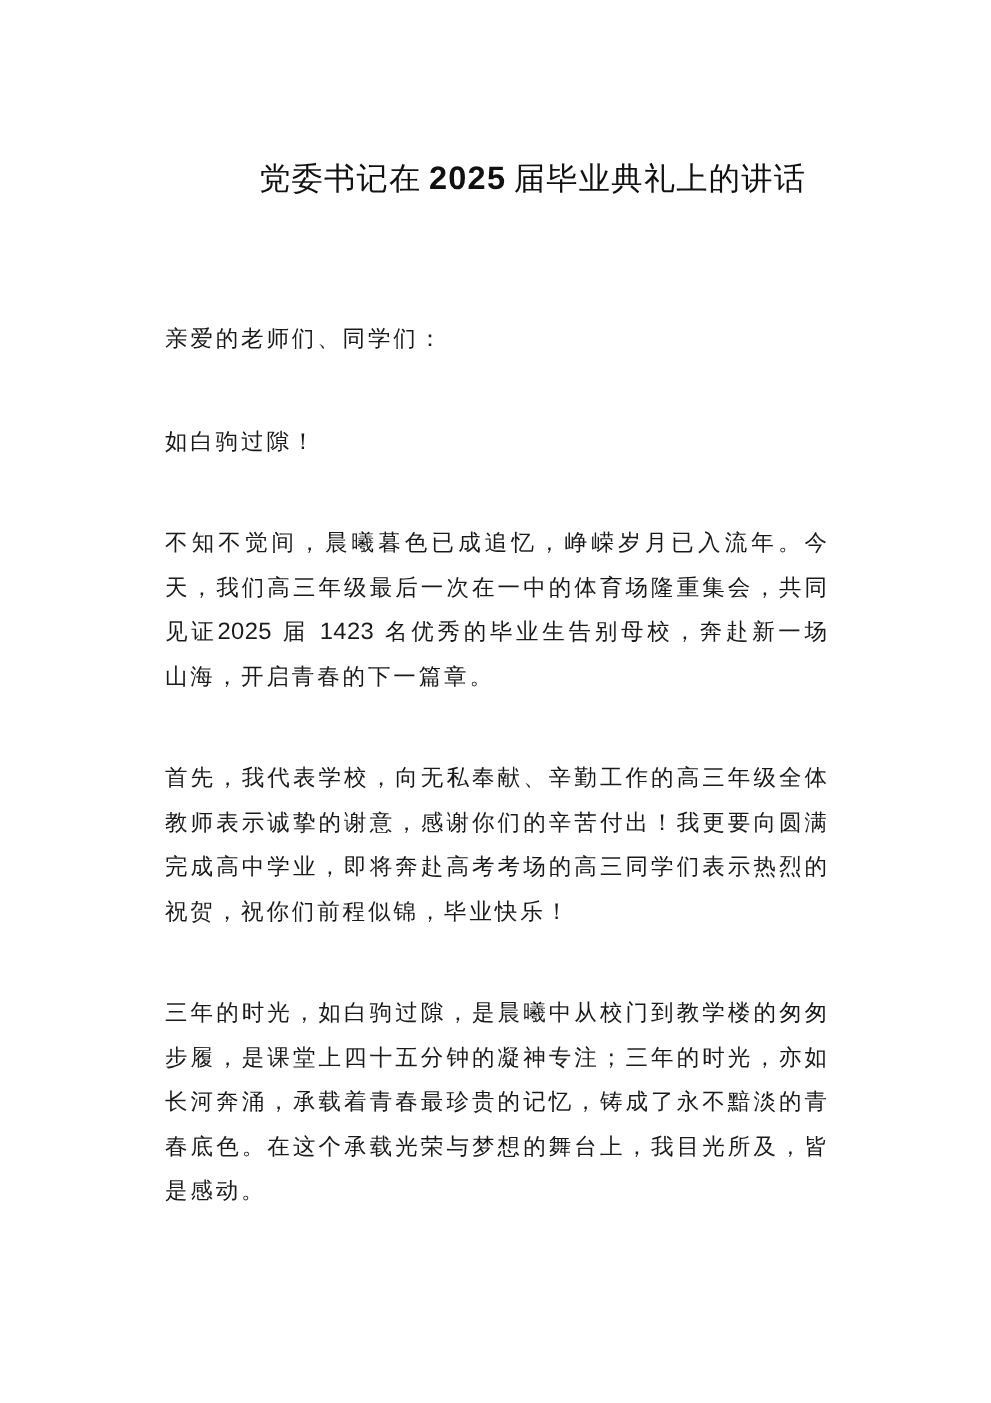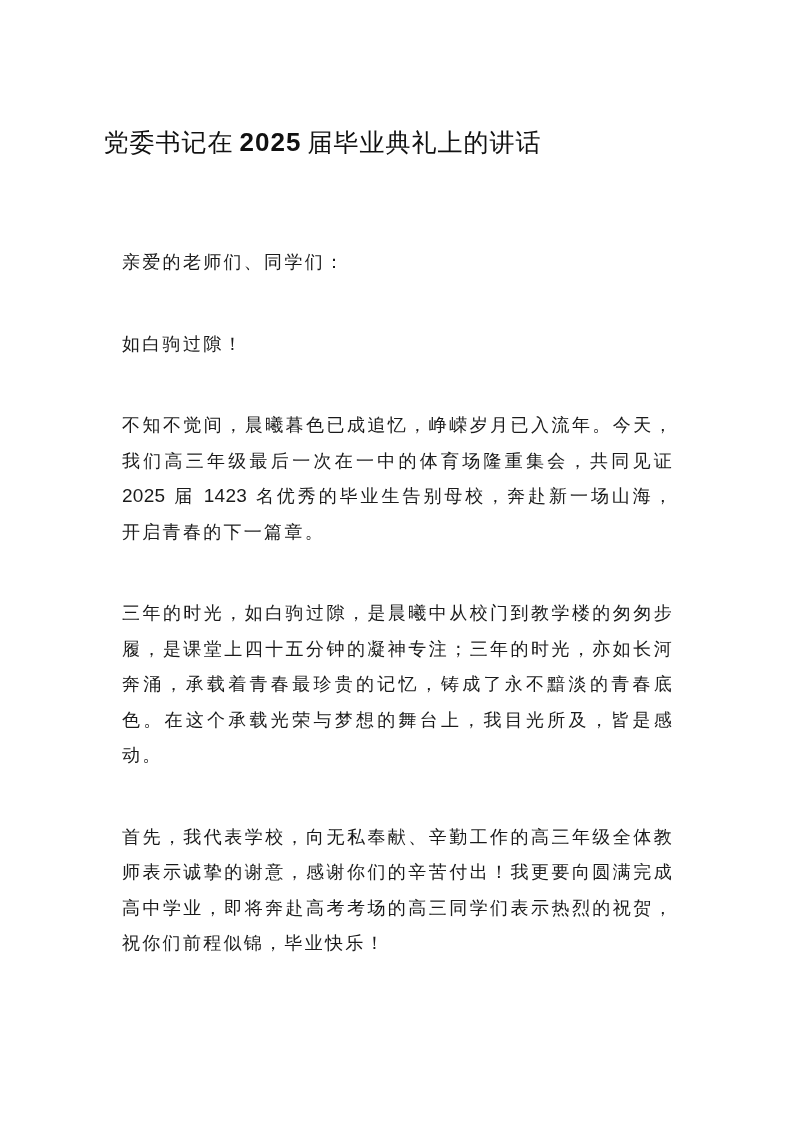--- a/index.html
+++ b/index.html
@@ -1,35 +1,35 @@
 <!DOCTYPE html>
 <html><head>
   <meta charset="utf-8">
   <style>
     html, body { margin: 0; padding: 0; background: #ffffff; }
     body { width: 793px; height: 1122px; position: relative; overflow: hidden;
            font-family: "DejaVu Sans", "Liberation Sans", sans-serif; color: #1a1a1a; }
     .page { position: absolute; left: 0; top: 0; width: 793px; height: 1122px; background: #fff; }
-    .title { position: absolute; top: 126px; left: 0; width: 645px; text-align: center;
+    .title { position: absolute; top: 126px; left: 0; width: 645px; text-align: right;
              font-size: 25px; letter-spacing: 1px; color: #111; white-space: nowrap; }
     .title .num { font-family: "Liberation Sans", sans-serif; font-weight: bold; font-size: 26px; }
     .body { position: absolute; left: 120px; top: 242px; width: 556px; }
-    .para { margin: 2px; font-size: 18px; line-height: 35.5px; letter-spacing: 2.3px;
+    .para { margin: 12px; font-size: 18px; line-height: 35.5px; letter-spacing: 2.3px;
             text-align: justify; text-align-last: left; color: #1a1a1a; }
     .para + .para { margin-top: 46px; }
     .num-inline { font-family: "Liberation Sans", sans-serif; font-size: 19px; letter-spacing: 0.3px; }
   </style>
 </head>
 <body>
 
 <div class="page">
   <h1 class="title" style="margin:0;font-weight:normal;">
     <span>党委书记在</span><span class="num" style="margin:0 6px;">2025</span><span>届毕业典礼上的讲话</span>
   </h1>
 
   <div class="body">
     <p class="para">亲爱的老师们、同学们：</p>
     <p class="para">如白驹过隙！</p>
     <p class="para"><span>不知不觉间，晨曦暮色已成追忆，峥嵘岁月已入流年。今天，我们高三年级最后一次在一中的体育场隆重集会，共同见证</span><span class="num-inline">2025</span> <span>届</span> <span class="num-inline">1423</span> <span>名优秀的毕业生告别母校，奔赴新一场山海，开启青春的下一篇章。</span></p>
+    <p class="para">首先，我代表学校，向无私奉献、辛勤工作的高三年级全体教师表示诚挚的谢意，感谢你们的辛苦付出！我更要向圆满完成高中学业，即将奔赴高考考场的高三同学们表示热烈的祝贺，祝你们前程似锦，毕业快乐！</p>
     <p class="para">三年的时光，如白驹过隙，是晨曦中从校门到教学楼的匆匆步履，是课堂上四十五分钟的凝神专注；三年的时光，亦如长河奔涌，承载着青春最珍贵的记忆，铸成了永不黯淡的青春底色。在这个承载光荣与梦想的舞台上，我目光所及，皆是感动。</p>
-    <p class="para">首先，我代表学校，向无私奉献、辛勤工作的高三年级全体教师表示诚挚的谢意，感谢你们的辛苦付出！我更要向圆满完成高中学业，即将奔赴高考考场的高三同学们表示热烈的祝贺，祝你们前程似锦，毕业快乐！</p>
   </div>
 </div>
 
 </body></html>

